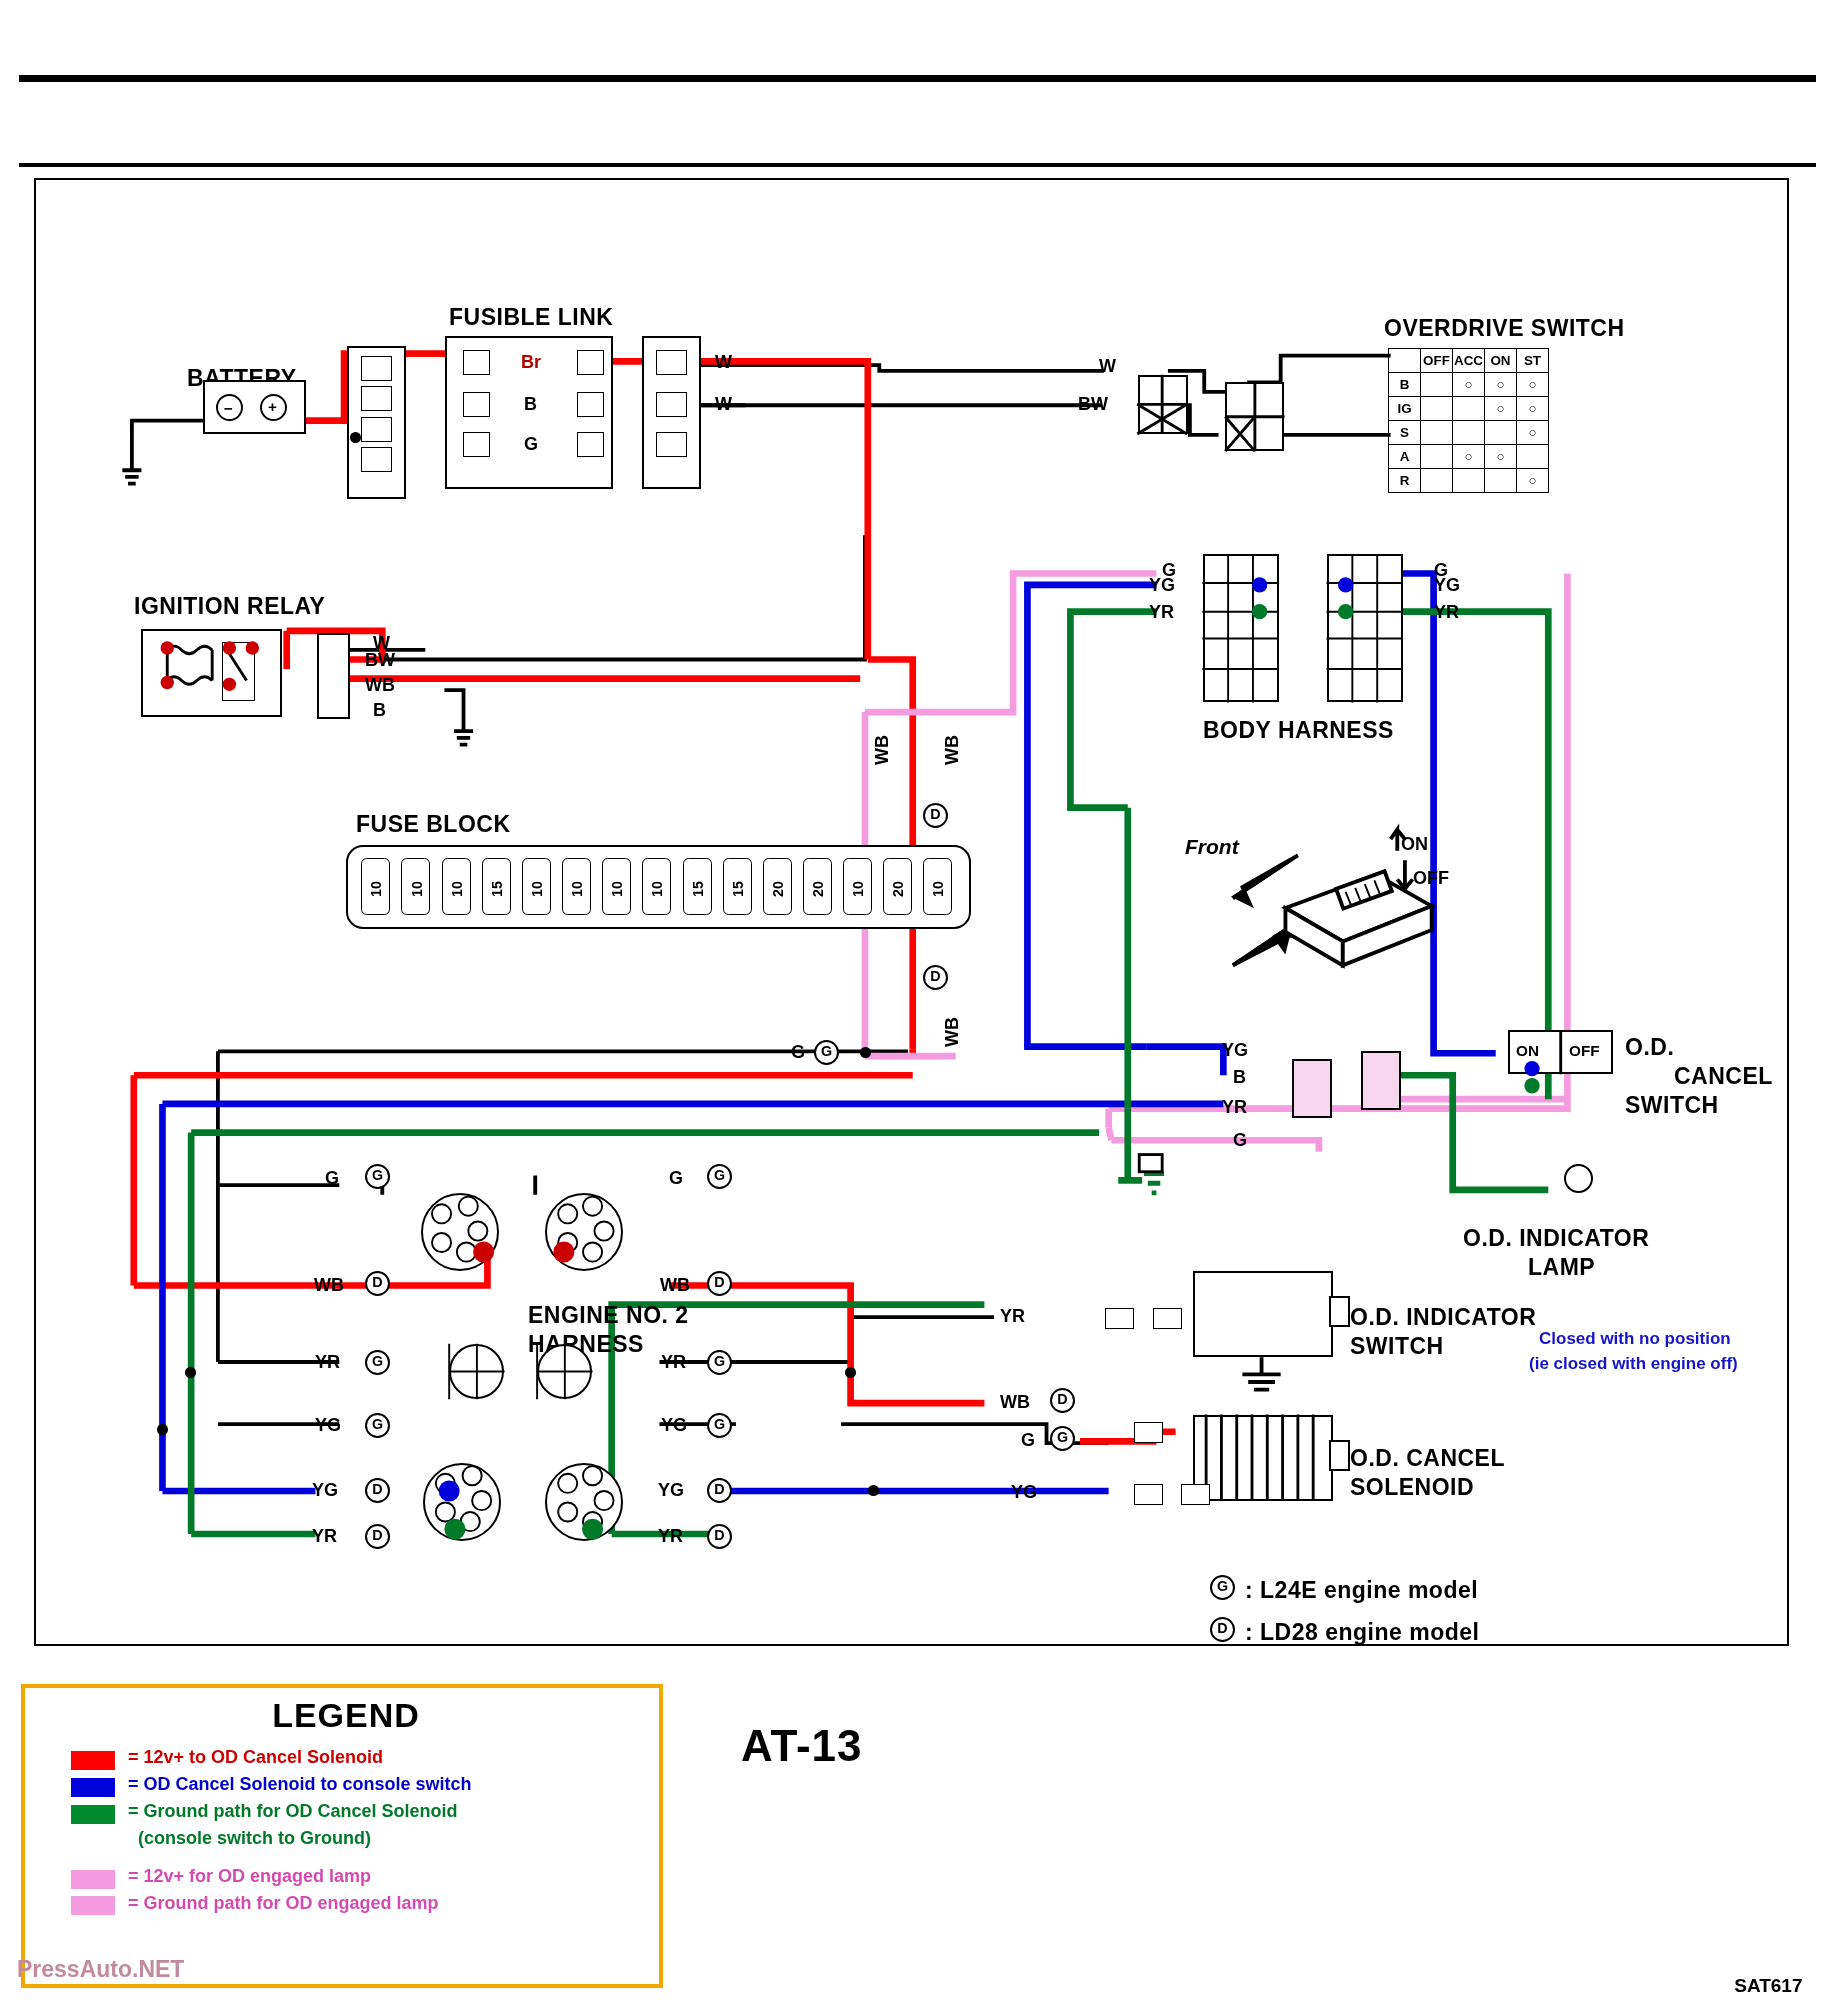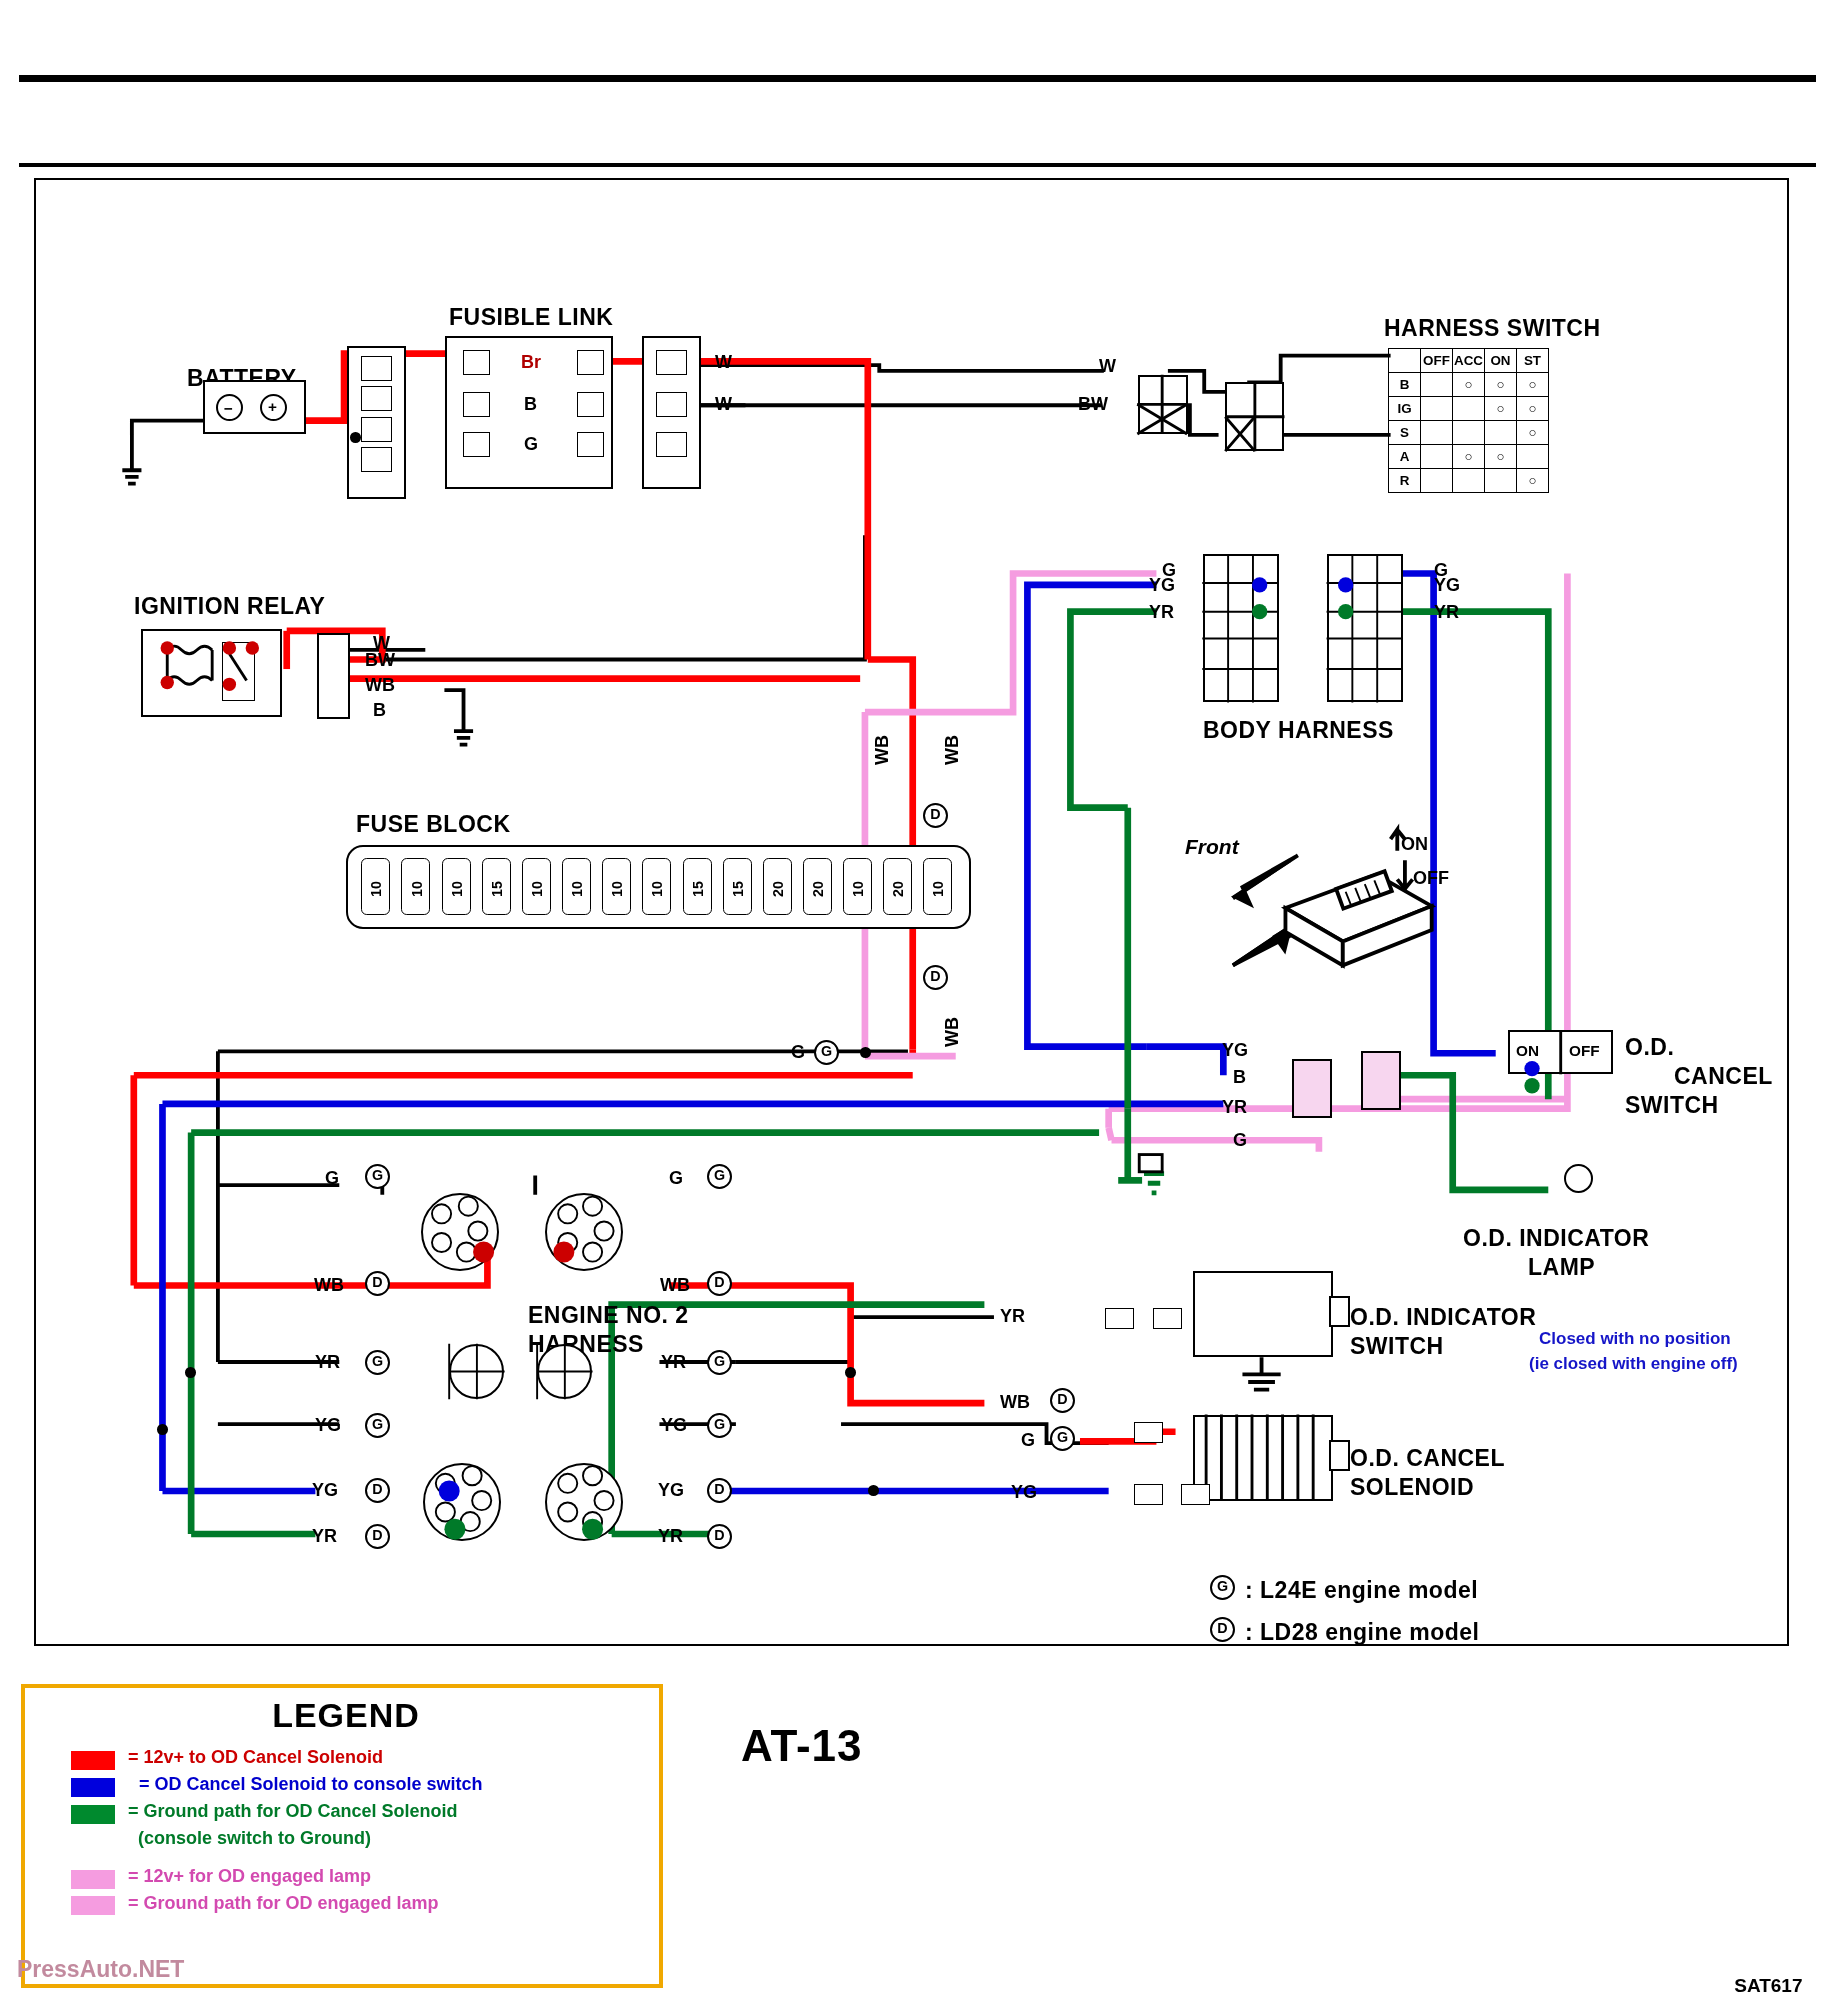--- a/index.html
+++ b/index.html
@@ -343,21 +343,21 @@
   <div class="box" style="left:1225px; top:382px; width:59px; height:69px;"></div>
   <svg class="overlay" viewBox="0 0 1920 2103">
     <g stroke="#000" stroke-width="3" fill="none">
       <path d="M1190 423 L1242 423 M1216 392 L1216 454"></path>
       <path d="M1190 423 L1242 454 M1190 454 L1242 423"></path>
       <path d="M1282 436 L1344 436 M1313 400 L1313 472"></path>
       <path d="M1282 436 L1313 472 M1282 472 L1313 436"></path>
     </g>
   </svg>
 
-  <div class="lbl big" style="left:1384px; top:315px;">HARNESS SWITCH</div>
+  <div class="lbl big" style="left:1384px; top:315px;">OVERDRIVE SWITCH</div>
   <table class="igsw" style="left:1388px; top:348px;">
     <tbody>
         <tr>
       <td></td>
       <td>OFF</td>
       <td>ACC</td>
       <td>ON</td>
       <td>ST</td>
     </tr>
     <tr>
@@ -671,21 +671,21 @@
   <div class="lbl big" style="left:1245px; top:1619px;">: LD28 engine model</div>
 
   <div class="satcode">SAT617</div>
 
   <div class="legend">
     <div class="legend-title">LEGEND</div>
     <div id="legend-rows">
         <div class="lg-swatch" style="left: 46px; top: 63px; background: rgb(255, 0, 0);"></div>
         <div class="lg-text" style="left: 103px; top: 59px; color: rgb(204, 0, 0);">= 12v+ to OD Cancel Solenoid</div>
         <div class="lg-swatch" style="left: 46px; top: 90px; background: rgb(0, 0, 221);"></div>
-        <div class="lg-text" style="left: 103px; top: 86px; color: rgb(0, 0, 204); margin-left: 11px;">= OD Cancel Solenoid to console switch</div>
+        <div class="lg-text" style="left: 103px; top: 86px; color: rgb(0, 0, 204);">= OD Cancel Solenoid to console switch</div>
         <div class="lg-swatch" style="left: 46px; top: 117px; background: rgb(0, 138, 46);"></div>
         <div class="lg-text" style="left: 103px; top: 113px; color: rgb(0, 122, 41);">= Ground path for OD Cancel Solenoid</div>
         <div class="lg-text" style="left: 113px; top: 140px; color: rgb(0, 122, 41);">(console switch to Ground)</div>
         <div class="lg-swatch" style="left: 46px; top: 182px; background: rgb(245, 156, 224);"></div>
         <div class="lg-text" style="left: 103px; top: 178px; color: rgb(211, 74, 176);">= 12v+ for OD engaged lamp</div>
         <div class="lg-swatch" style="left: 46px; top: 208px; background: rgb(245, 156, 224);"></div>
         <div class="lg-text" style="left: 103px; top: 205px; color: rgb(211, 74, 176);">= Ground path for OD engaged lamp</div>
       </div>
   </div>
 

